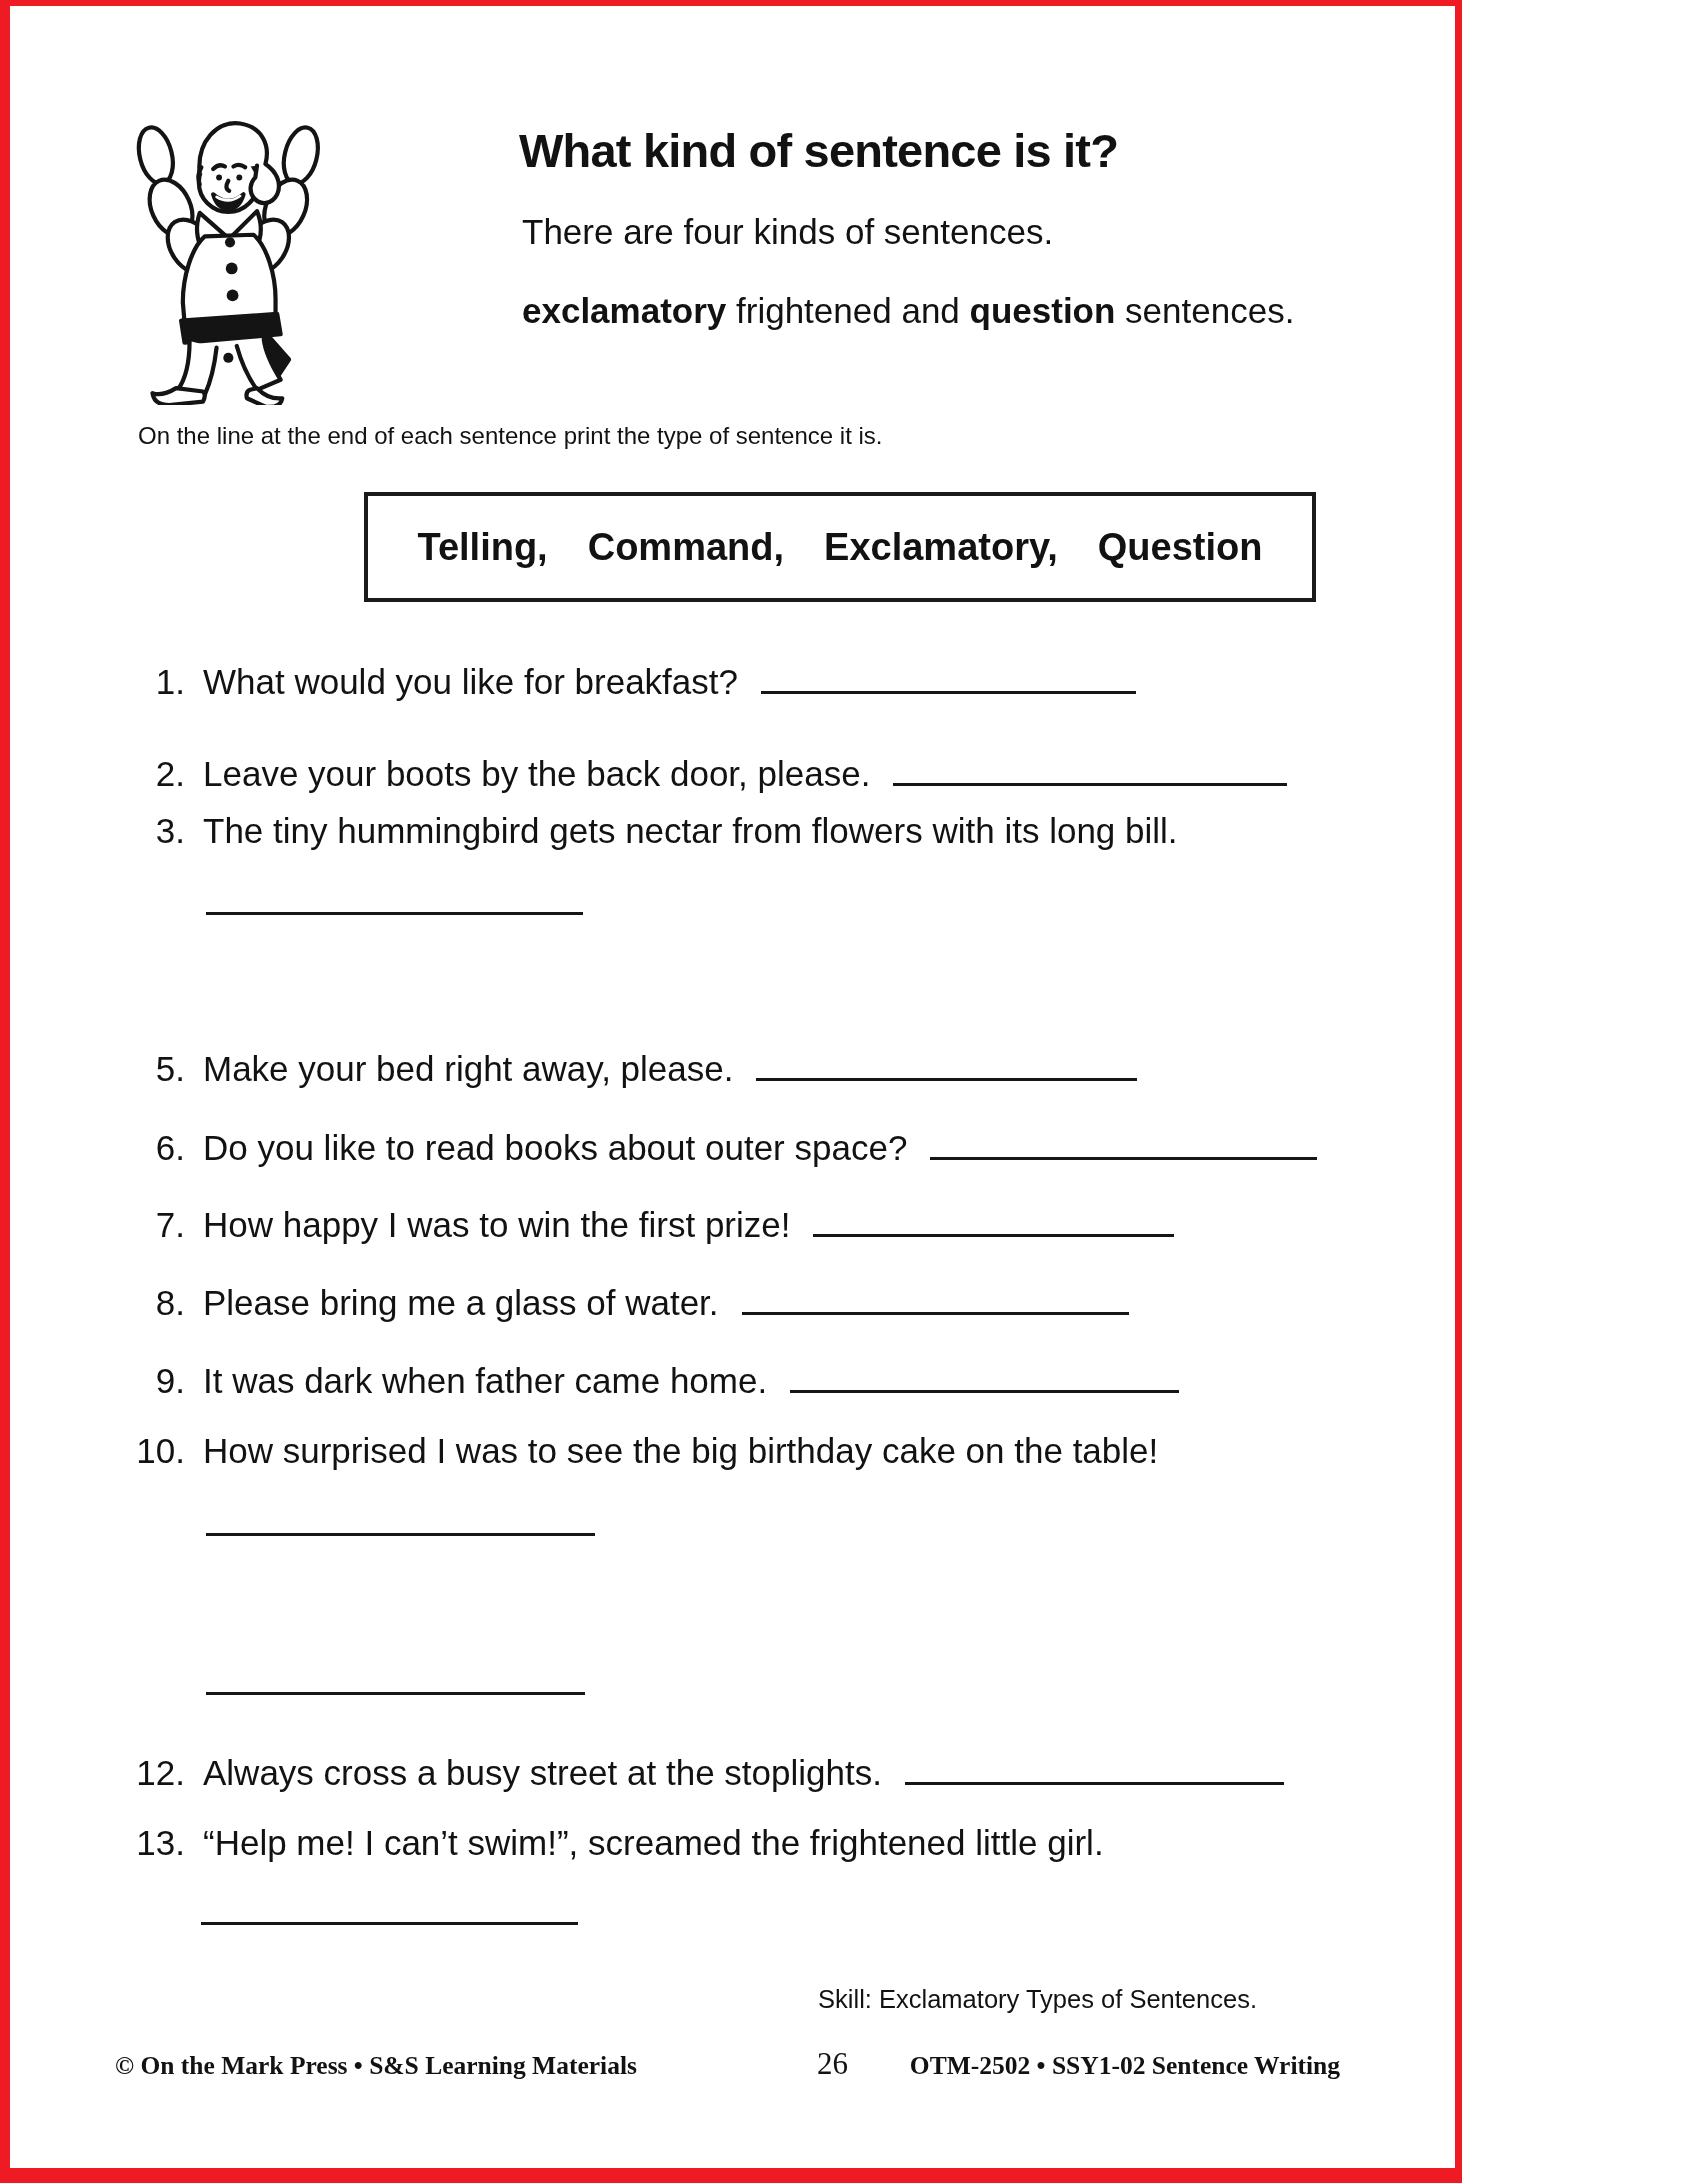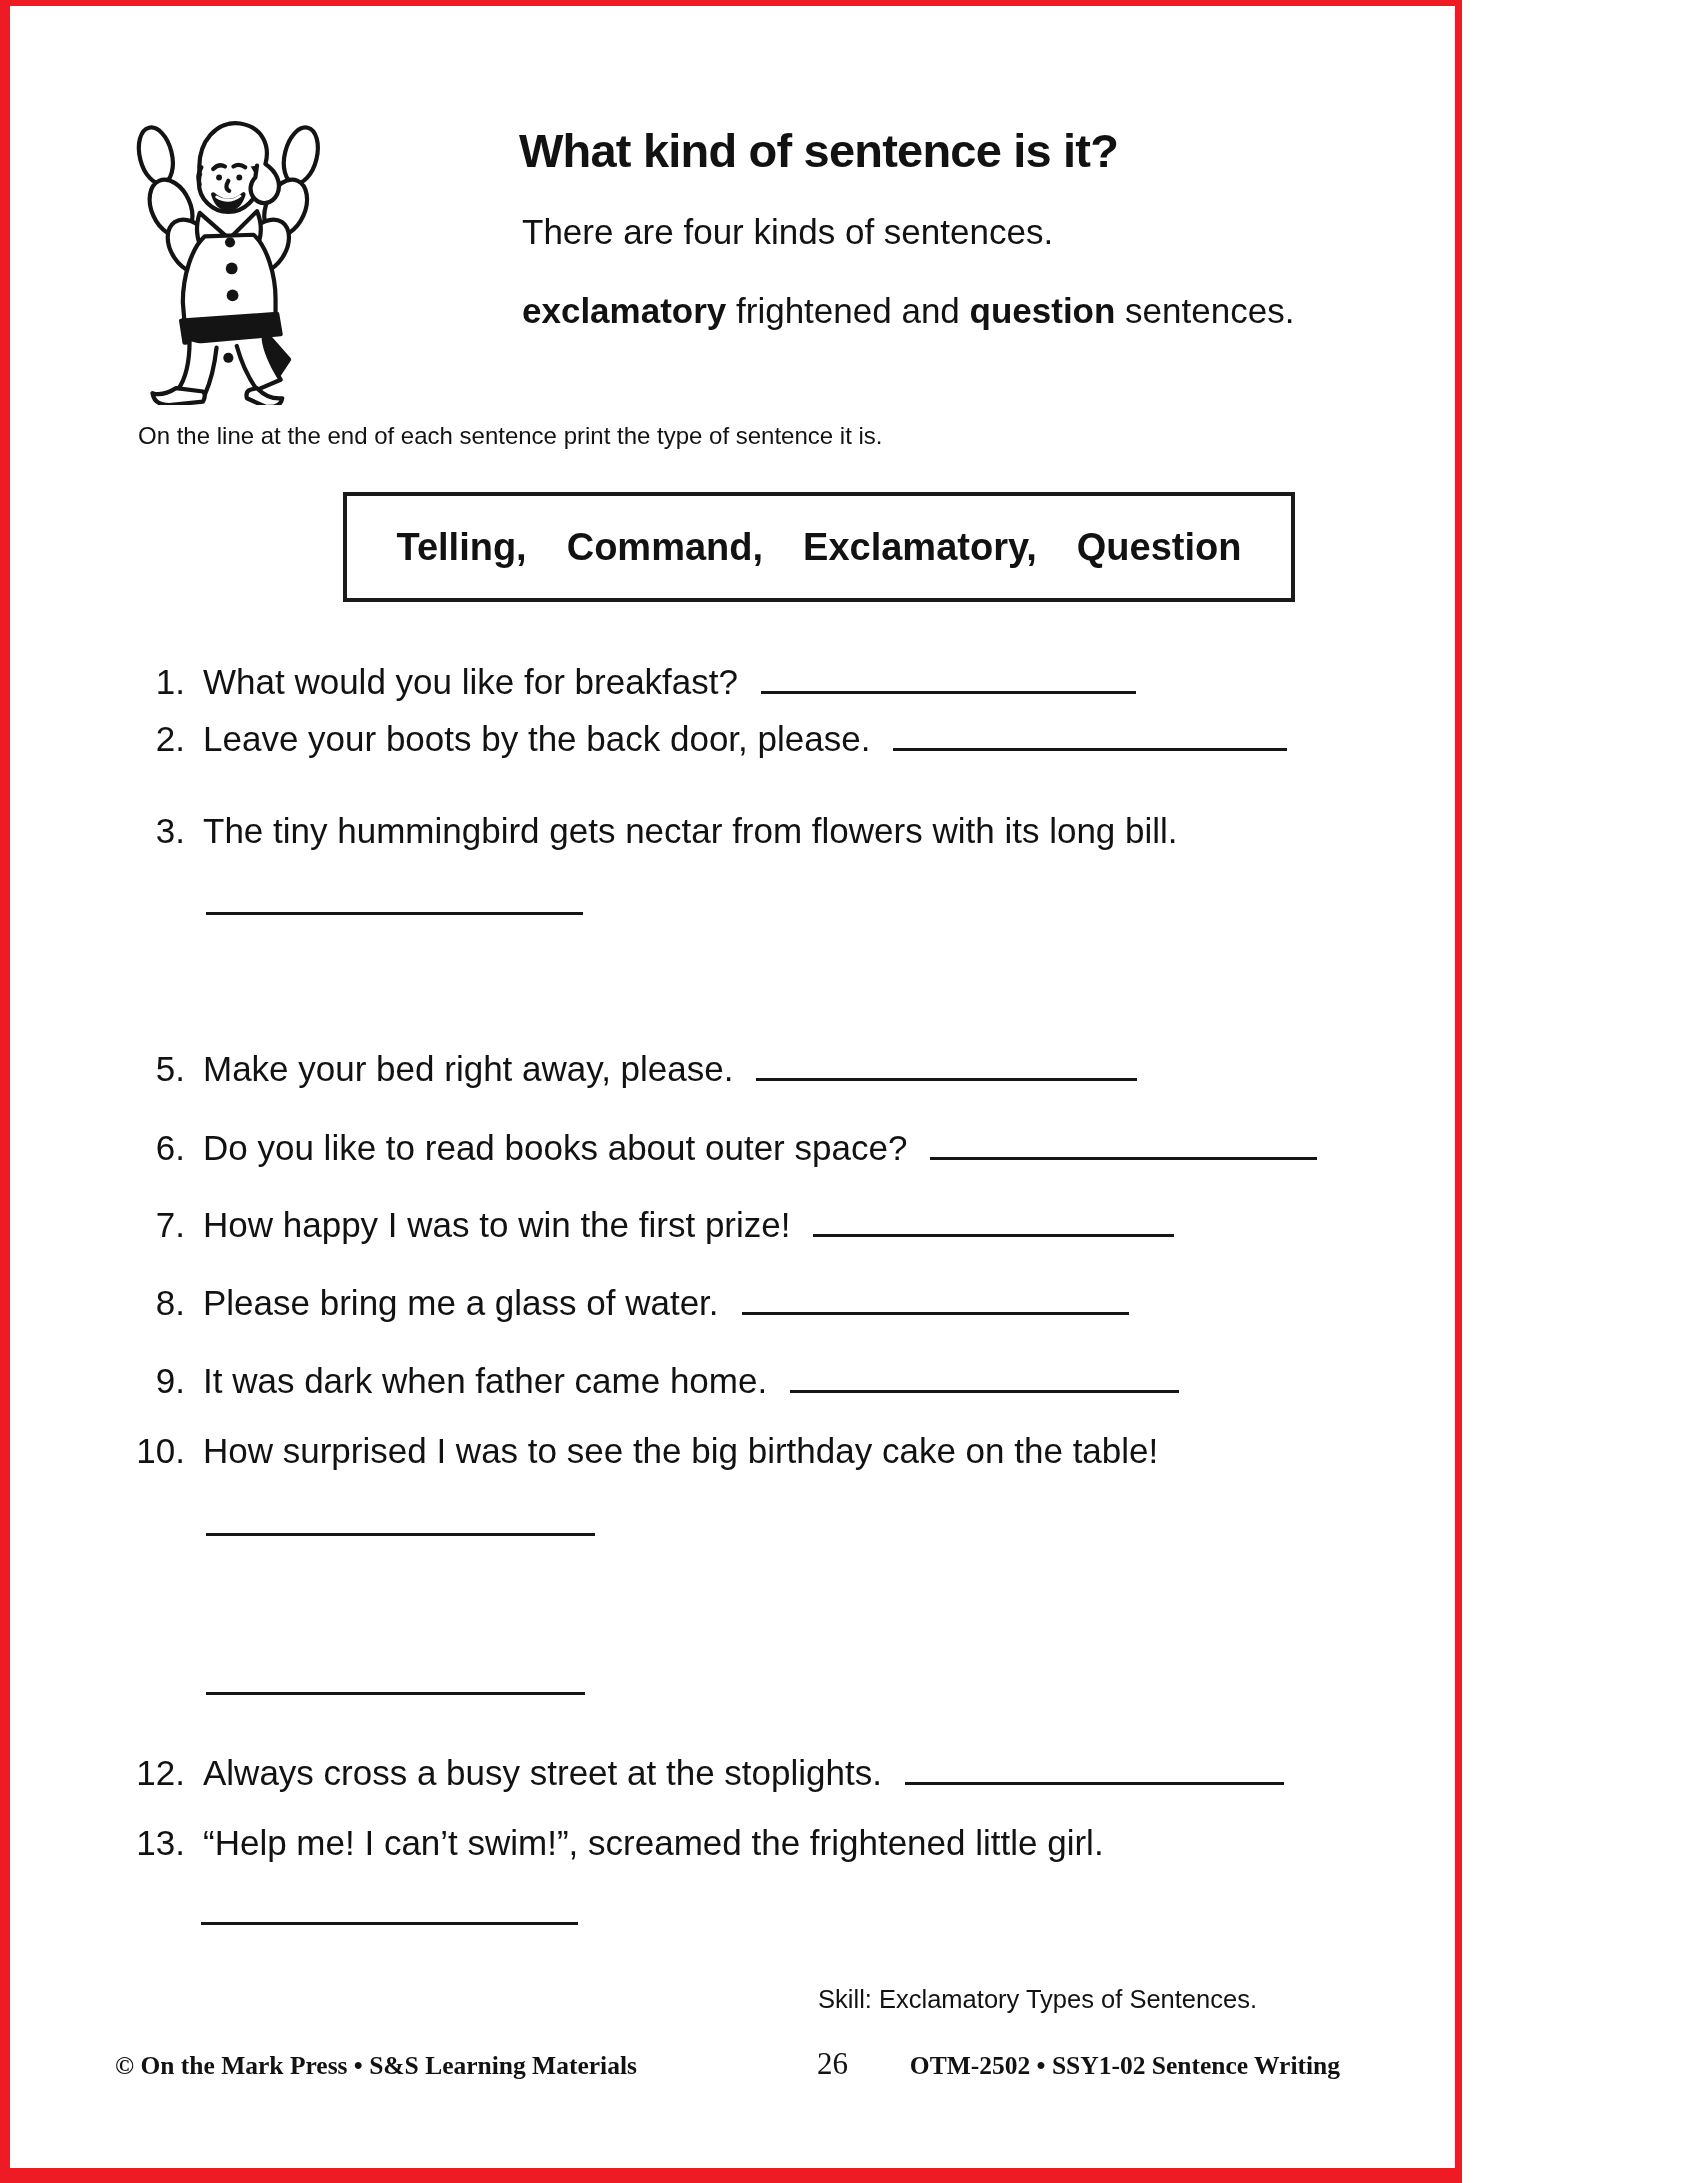--- a/index.html
+++ b/index.html
@@ -15,21 +15,21 @@
     font-family:"Liberation Sans","DejaVu Sans",sans-serif;
     color:#121212;
   }
   .abs{position:absolute;}
   .title{font-size:47px;font-weight:bold;letter-spacing:-0.8px;}
   .bodytxt{font-size:35px;}
   .kinds{font-size:35px;line-height:66px;}
   .kinds b{font-weight:bold;}
   .instruction{font-size:24px;}
   .wordbank{
-    left:333px;top:486px;width:944px;height:102px;
+    left:354px;top:486px;width:944px;height:102px;
     border:4.1px solid #1a1a1a;
     display:flex;align-items:center;justify-content:center;gap:40px;
     font-size:38px;font-weight:bold;
   }
   .item{left:115px;font-size:35px;white-space:nowrap;}
   .item .num{display:inline-block;width:78px;text-align:right;padding-right:18px;box-sizing:border-box;}
   .blank{
     display:inline-block;height:36px;margin-left:23px;
     border-bottom:3.3px solid #161616;vertical-align:baseline;
   }
@@ -100,21 +100,21 @@
   <div class="abs wordbank">
     <span>Telling,</span>
     <span>Command,</span>
     <span>Exclamatory,</span>
     <span>Question</span>
   </div>
 
   <div class="abs item" style="top:649px">
     <span class="num">1.</span><span>What would you like for breakfast?</span><span class="blank" style="width:375px"></span>
   </div>
-  <div class="abs item" style="top:706px">
+  <div class="abs item" style="top:741px">
     <span class="num">2.</span><span>Leave your boots by the back door, please.</span><span class="blank" style="width:394px"></span>
   </div>
   <div class="abs item" style="top:805px">
     <span class="num">3.</span><span>The tiny hummingbird gets nectar from flowers with its long bill.</span>
   </div>
   <div class="abs blank-below" style="left:196px;top:906px;width:377px"></div>
 
   <div class="abs item" style="top:1036px">
     <span class="num">5.</span><span>Make your bed right away, please.</span><span class="blank" style="width:381px"></span>
   </div>

